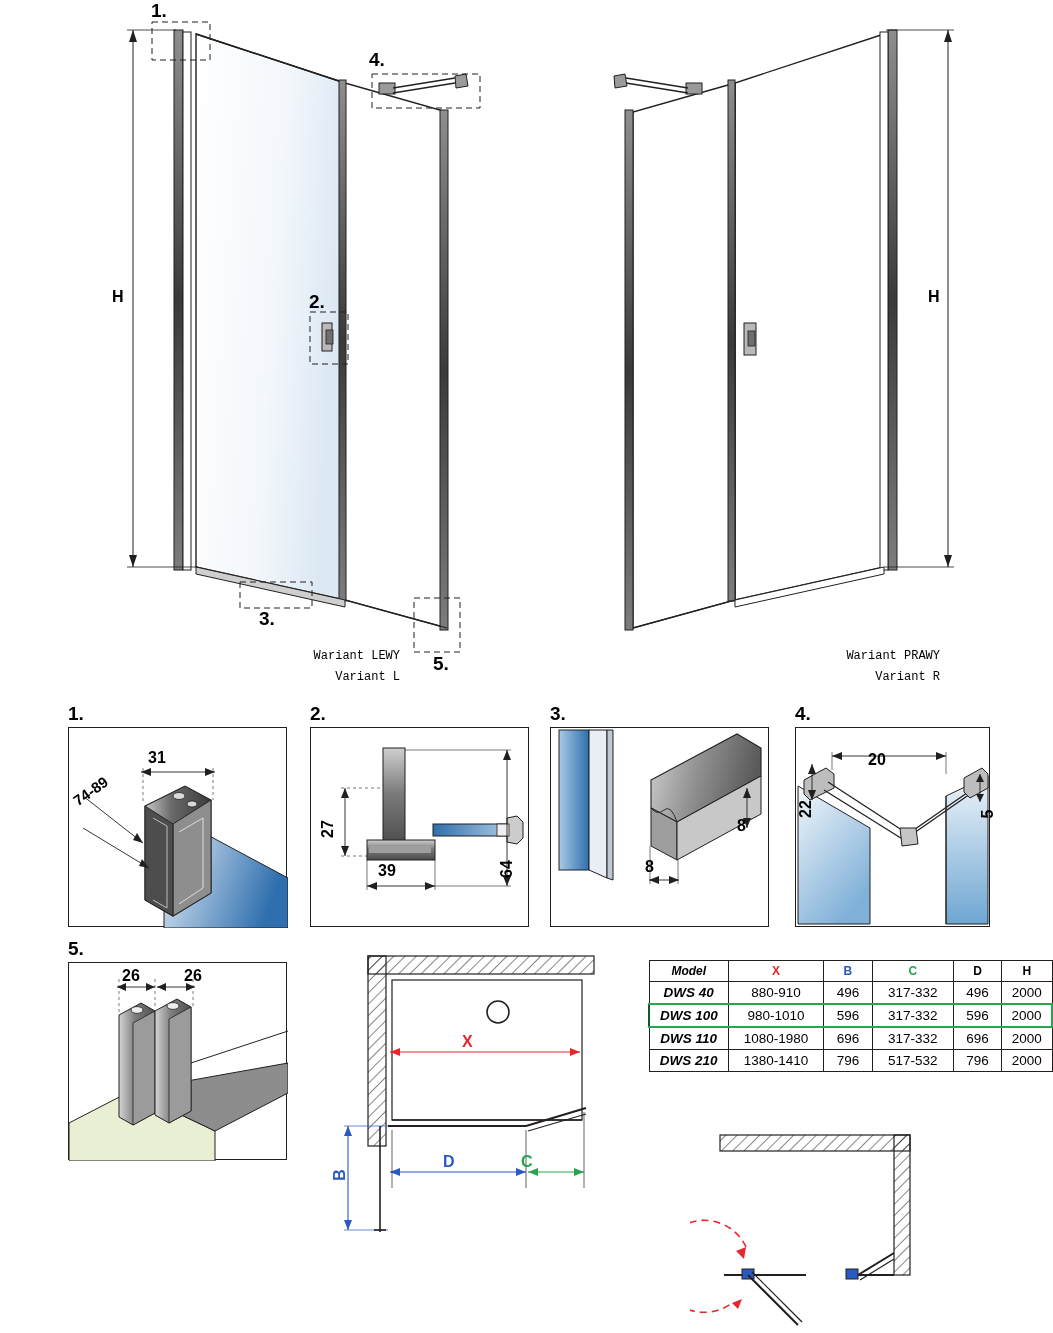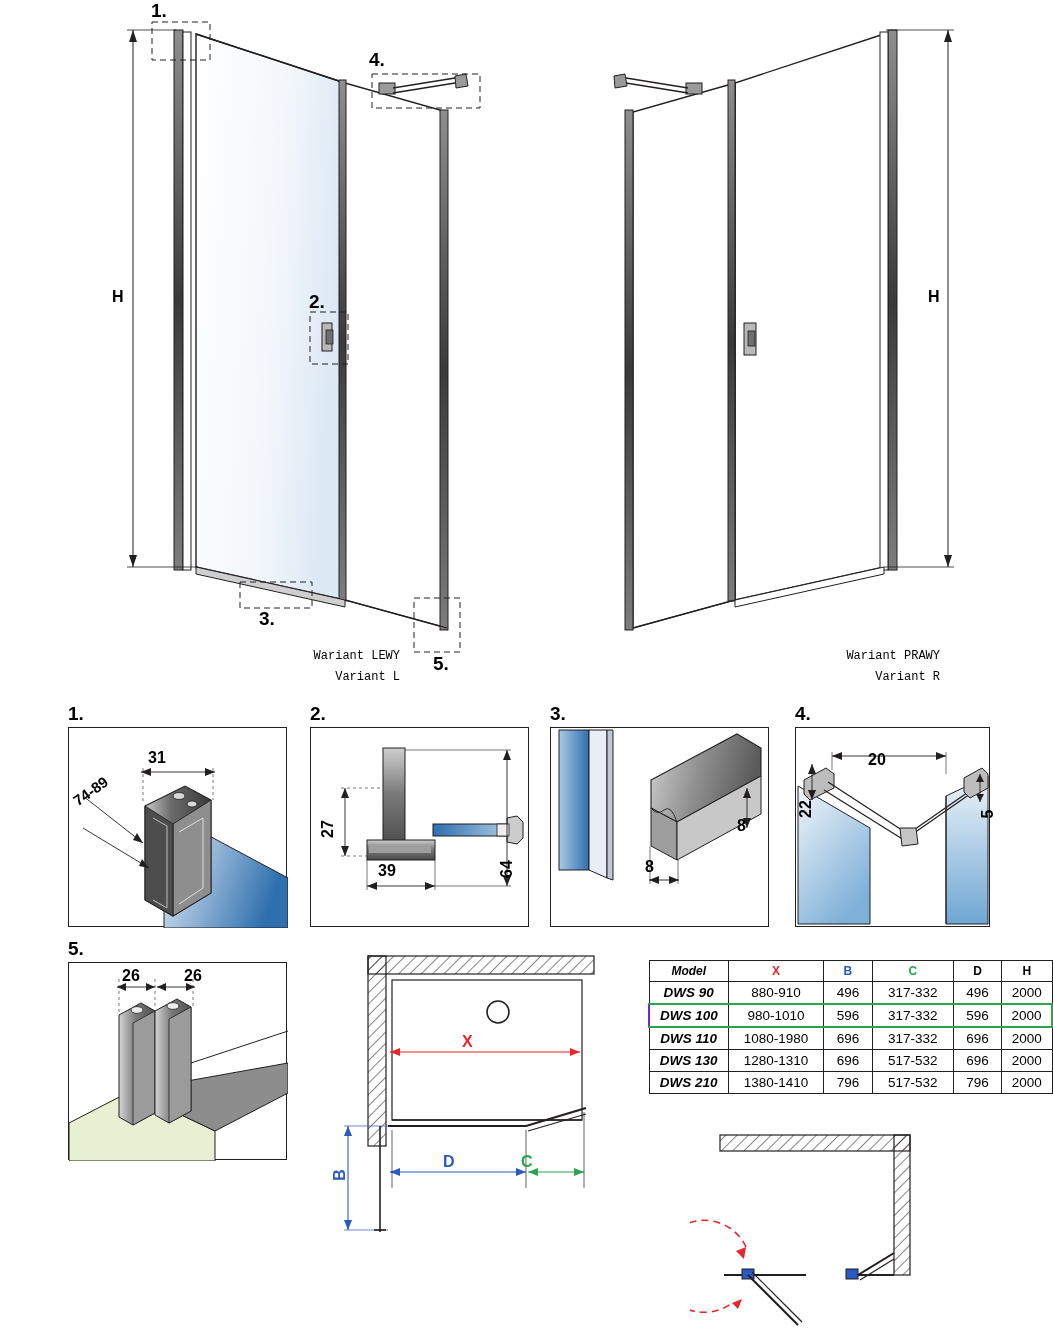--- a/index.html
+++ b/index.html
@@ -85,21 +85,21 @@
   table.spec th.c-h { color: #2aa44f; }
   table.spec td.x-c { width: 108px; margin-top: 32px; }
   table.spec td.b-c { width: 52px; }
   table.spec td.c-c { width: 92px; margin-top: 32px; }
   table.spec td.d-c { width: 52px; }
   table.spec td.h-c { width: 52px; }
   tr.highlight td {
     border-top: 2px solid #2aa44f;
     border-bottom: 2px solid #2aa44f;
   }
-  tr.highlight td:first-child { border-left: 2px solid #6d28d9; }
+  tr.highlight td:first-child { border-left: 2px solid #14532d; }
   tr.highlight td:last-child { border-right: 2px solid #2aa44f; }
 
   .red { color: #e8262c; }
   .blue { color: #2b59c3; }
   .green { color: #2aa44f; }
 </style>
 </head>
 <body>
 
 <div class="stage">
@@ -540,21 +540,21 @@
         <th class="model">Model</th>
         <th class="x-h">X</th>
         <th class="b-h">B</th>
         <th class="c-h">C</th>
         <th>D</th>
         <th>H</th>
       </tr>
     </thead>
     <tbody>
       <tr>
-        <td class="model">DWS 90</td>
+        <td class="model">DWS 40</td>
         <td class="x-c">880-910</td>
         <td class="b-c">496</td>
         <td class="c-c">317-332</td>
         <td class="d-c">496</td>
         <td class="h-c">2000</td>
       </tr>
       <tr class="highlight">
         <td class="model">DWS 100</td>
         <td class="x-c">980-1010</td>
         <td class="b-c">596</td>
@@ -564,28 +564,20 @@
       </tr>
       <tr>
         <td class="model">DWS 110</td>
         <td class="x-c">1080-1980</td>
         <td class="b-c">696</td>
         <td class="c-c">317-332</td>
         <td class="d-c">696</td>
         <td class="h-c">2000</td>
       </tr>
       <tr>
-        <td class="model">DWS 130</td>
-        <td class="x-c">1280-1310</td>
-        <td class="b-c">696</td>
-        <td class="c-c">517-532</td>
-        <td class="d-c">696</td>
-        <td class="h-c">2000</td>
-      </tr>
-      <tr>
         <td class="model">DWS 210</td>
         <td class="x-c">1380-1410</td>
         <td class="b-c">796</td>
         <td class="c-c">517-532</td>
         <td class="d-c">796</td>
         <td class="h-c">2000</td>
       </tr>
     </tbody>
   </table>
 

